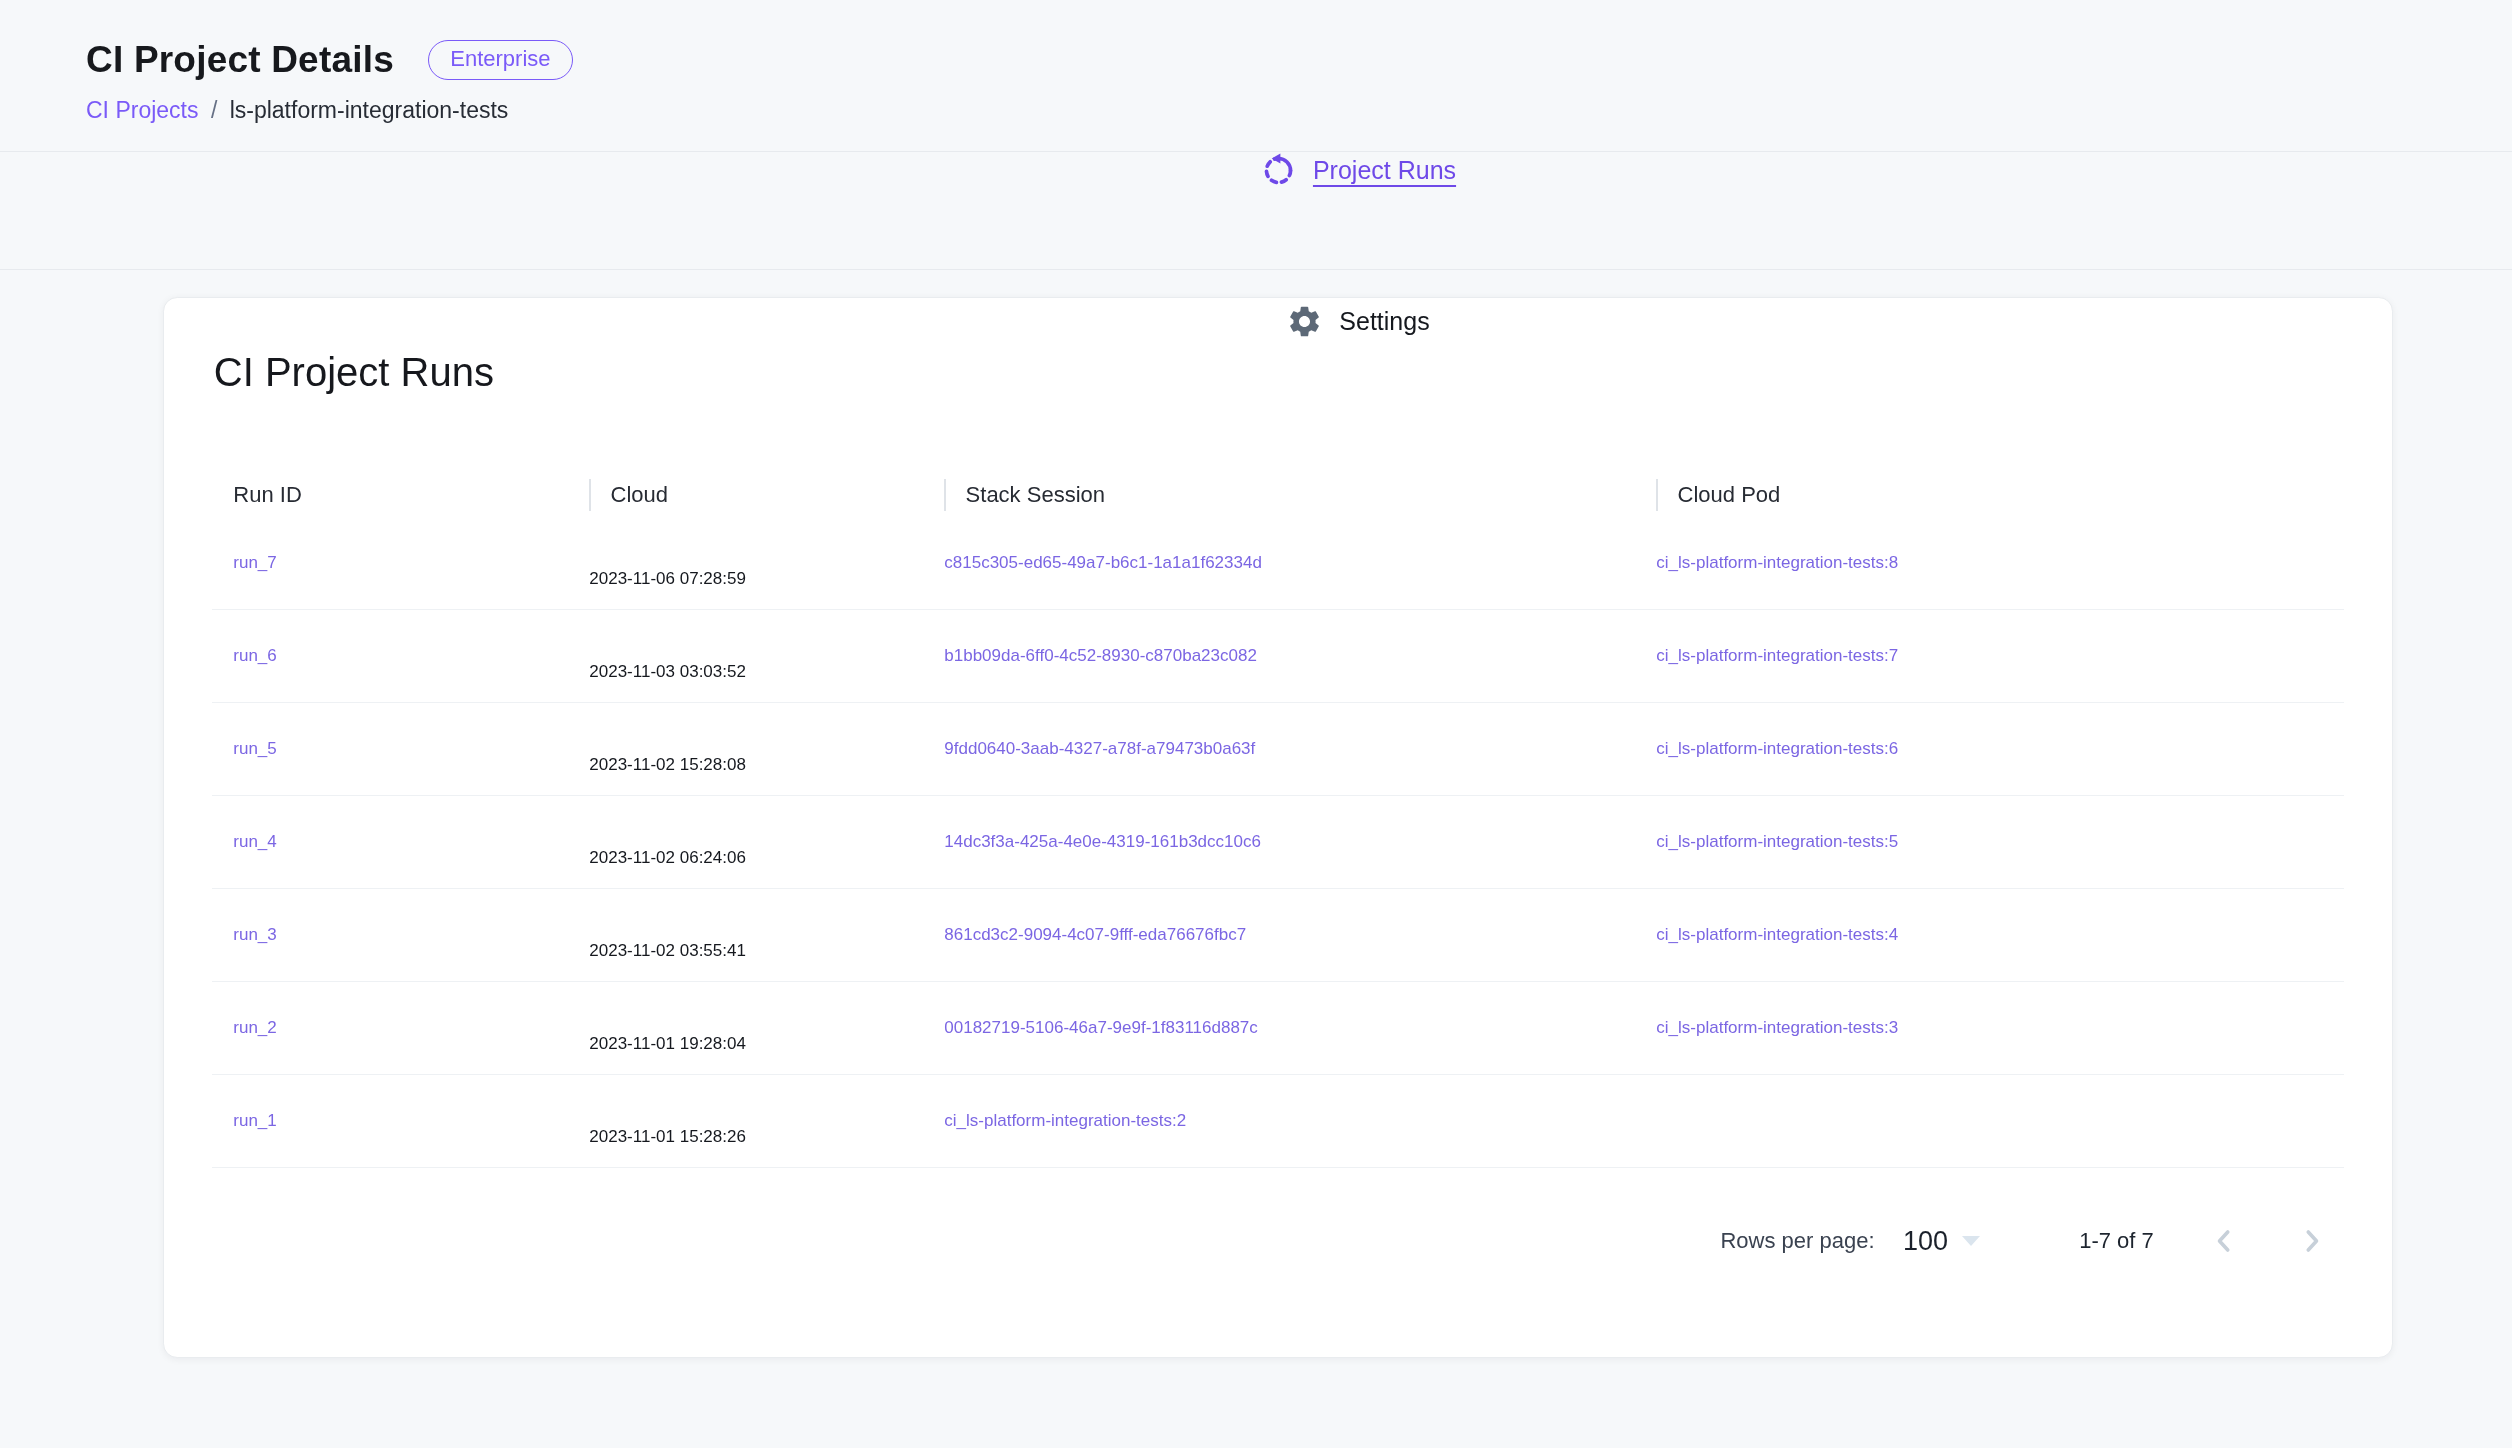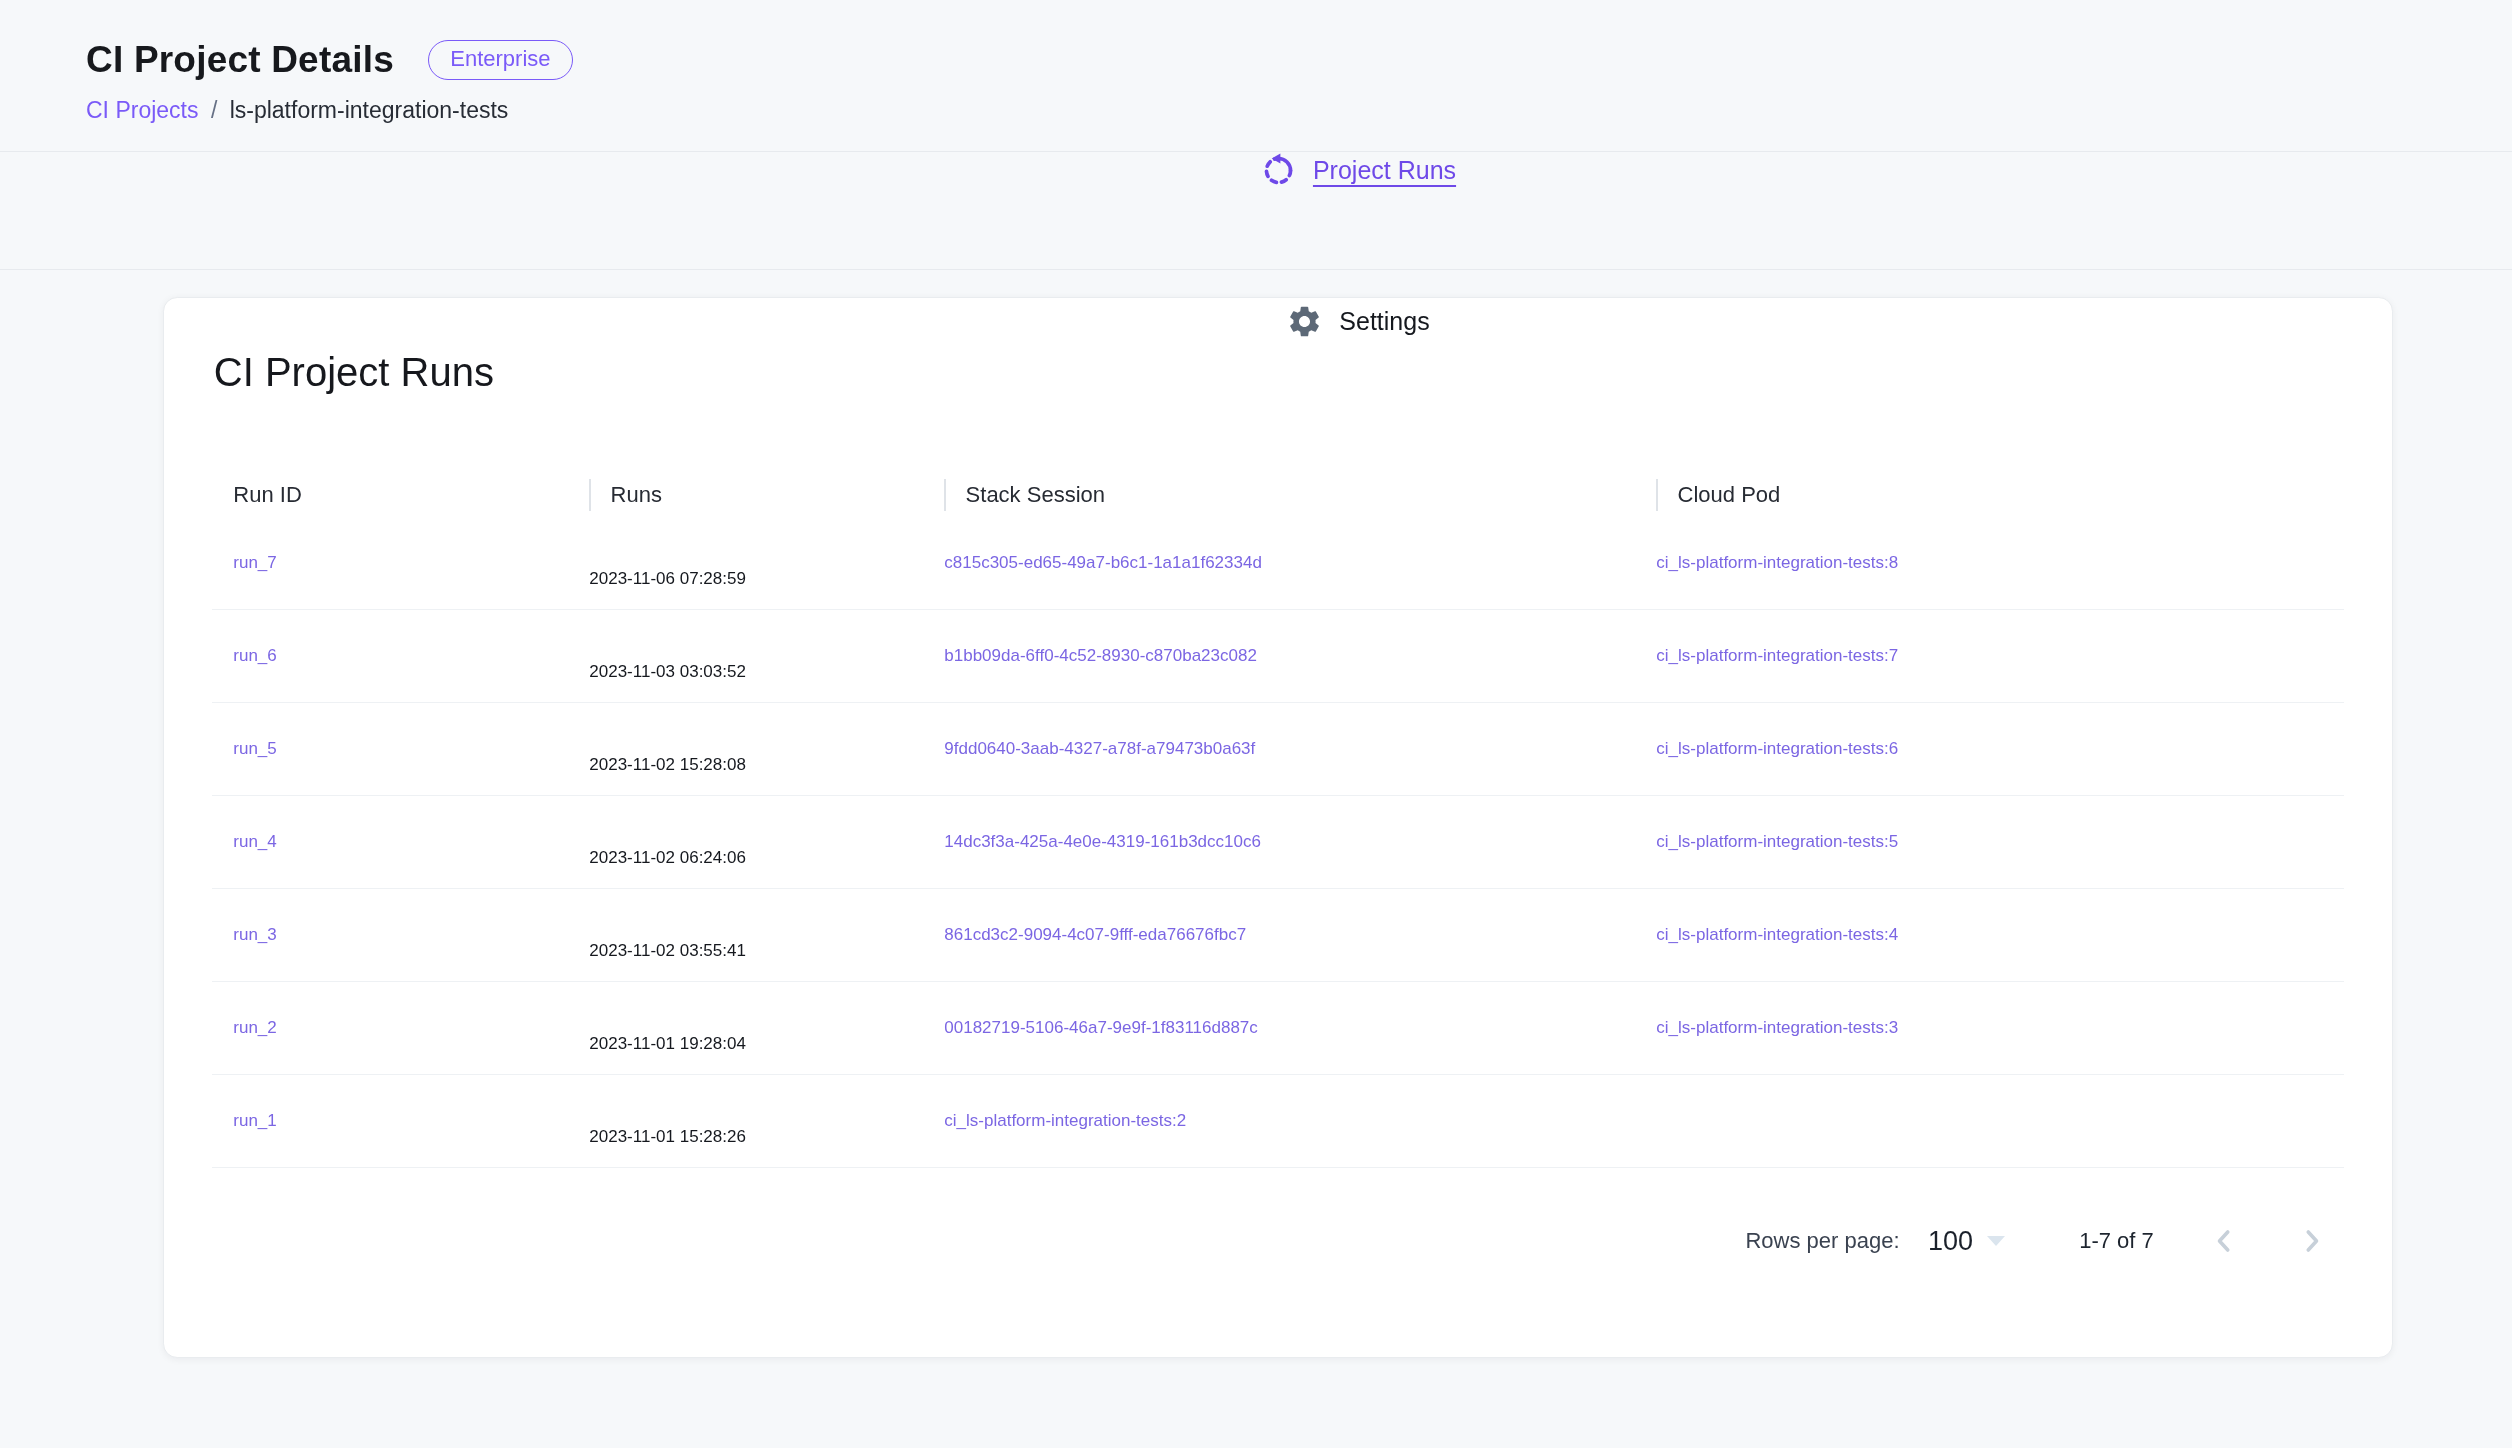--- a/index.html
+++ b/index.html
@@ -111,21 +111,21 @@
     display: flex; align-items: center; gap: 14.2px;
     margin-left: 28.4px; cursor: pointer;
   }
   .rpp-value { font-size: 27px; color: #1b212b; }
   .rpp-caret {
     width: 0; height: 0;
     border-left: 9.8px solid transparent;
     border-right: 9.8px solid transparent;
     border-top: 10.7px solid #dbe5ee;
   }
-  .page-range { font-size: 22px; color: #1d242e; margin-left: 74px; }
+  .page-range { font-size: 22px; color: #1d242e; margin-left: 99px; }
   .pager-btn {
     background: none; border: none; cursor: pointer;
     margin-left: 52px; padding: 0; display: flex; align-items: center;
   }
   .pager-btn svg { width: 36px; height: 36px; display: block; }
 </style>
 </head>
 <body>
 
 <div class="page">
@@ -162,21 +162,21 @@
   <main class="card">
     <h2 class="card-title">CI Project Runs</h2>
 
     <div class="table">
       <div class="thead">
         <div class="th col-1">
           <span>Run ID</span>
         </div>
         <div class="th col-2">
           <span class="colsep"></span>
-          <span>Runs</span>
+          <span>Cloud</span>
         </div>
         <div class="th col-3">
           <span class="colsep"></span>
           <span>Stack Session</span>
         </div>
         <div class="th col-4">
           <span class="colsep"></span>
           <span>Cloud Pod</span>
         </div>
       </div>

